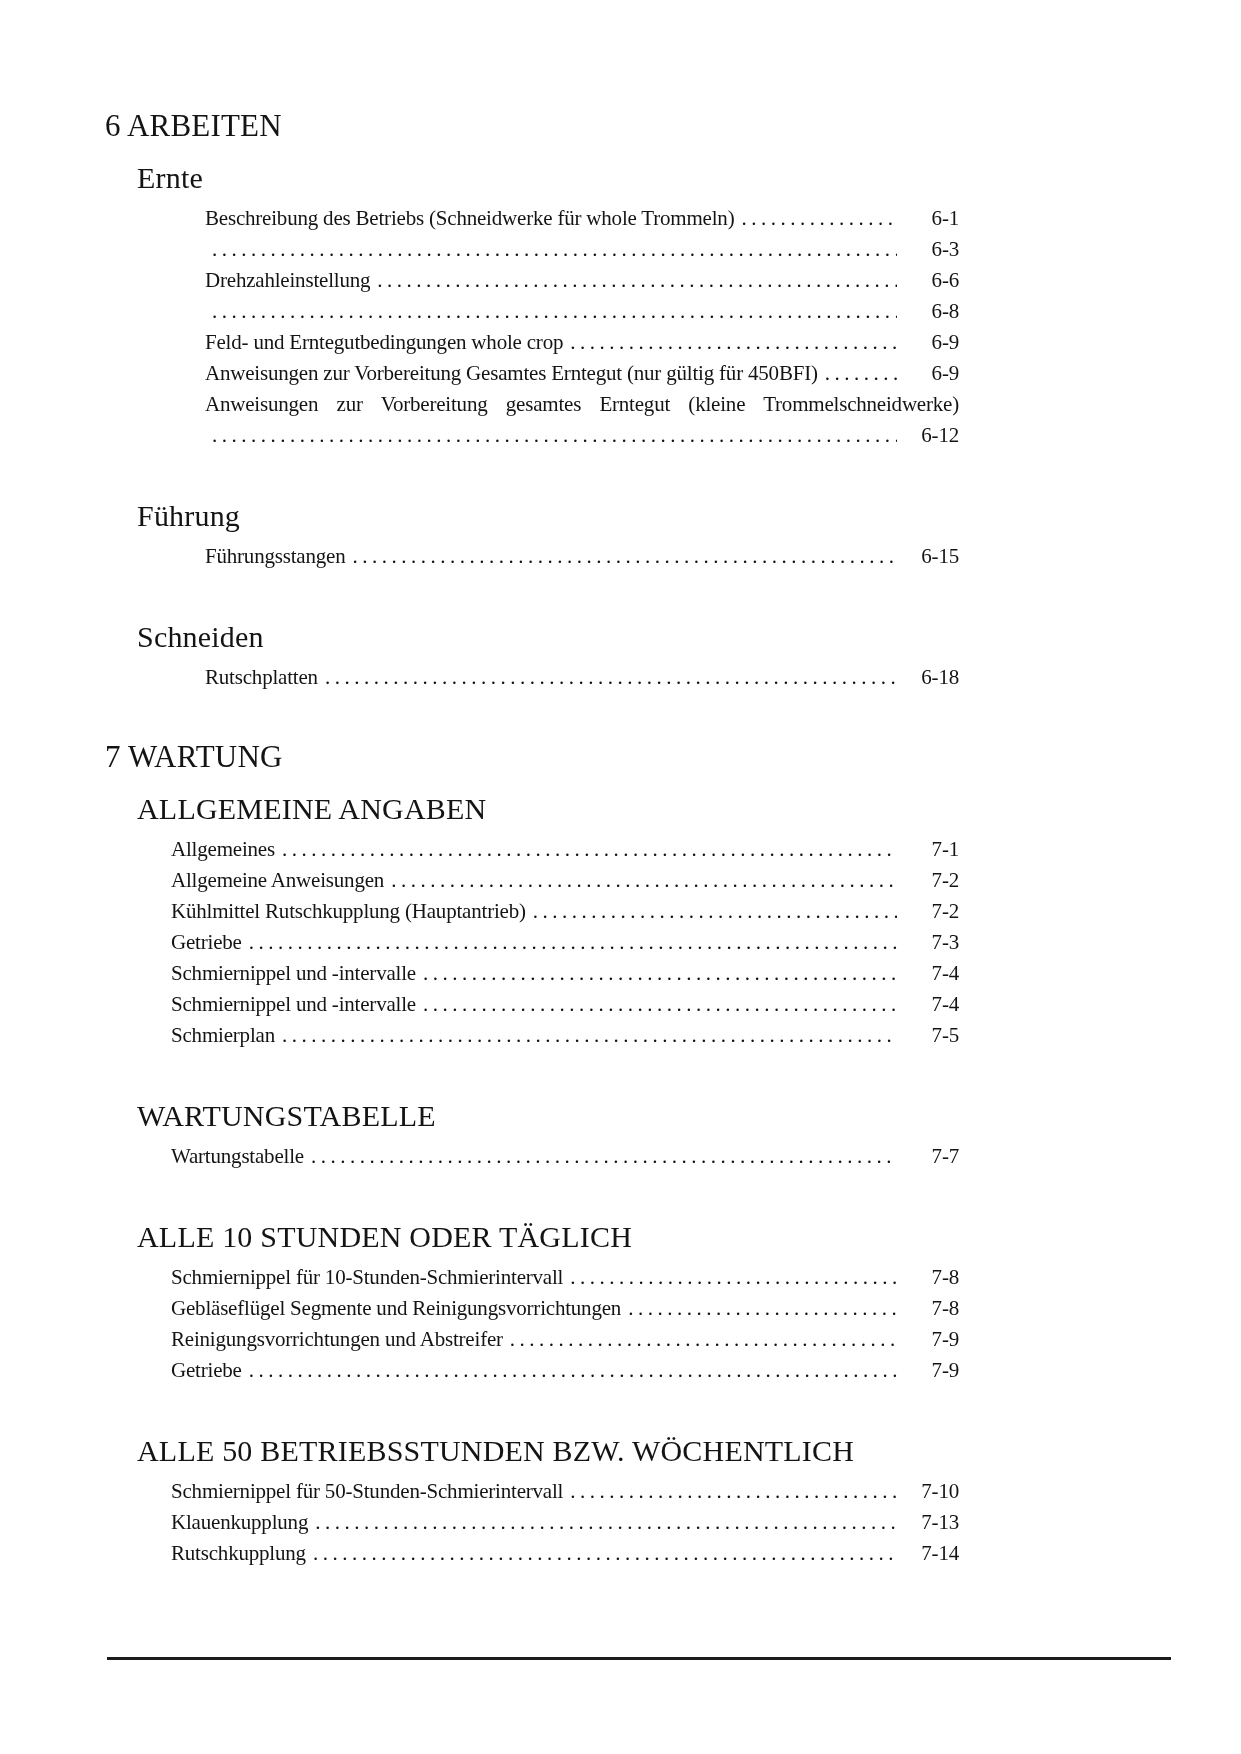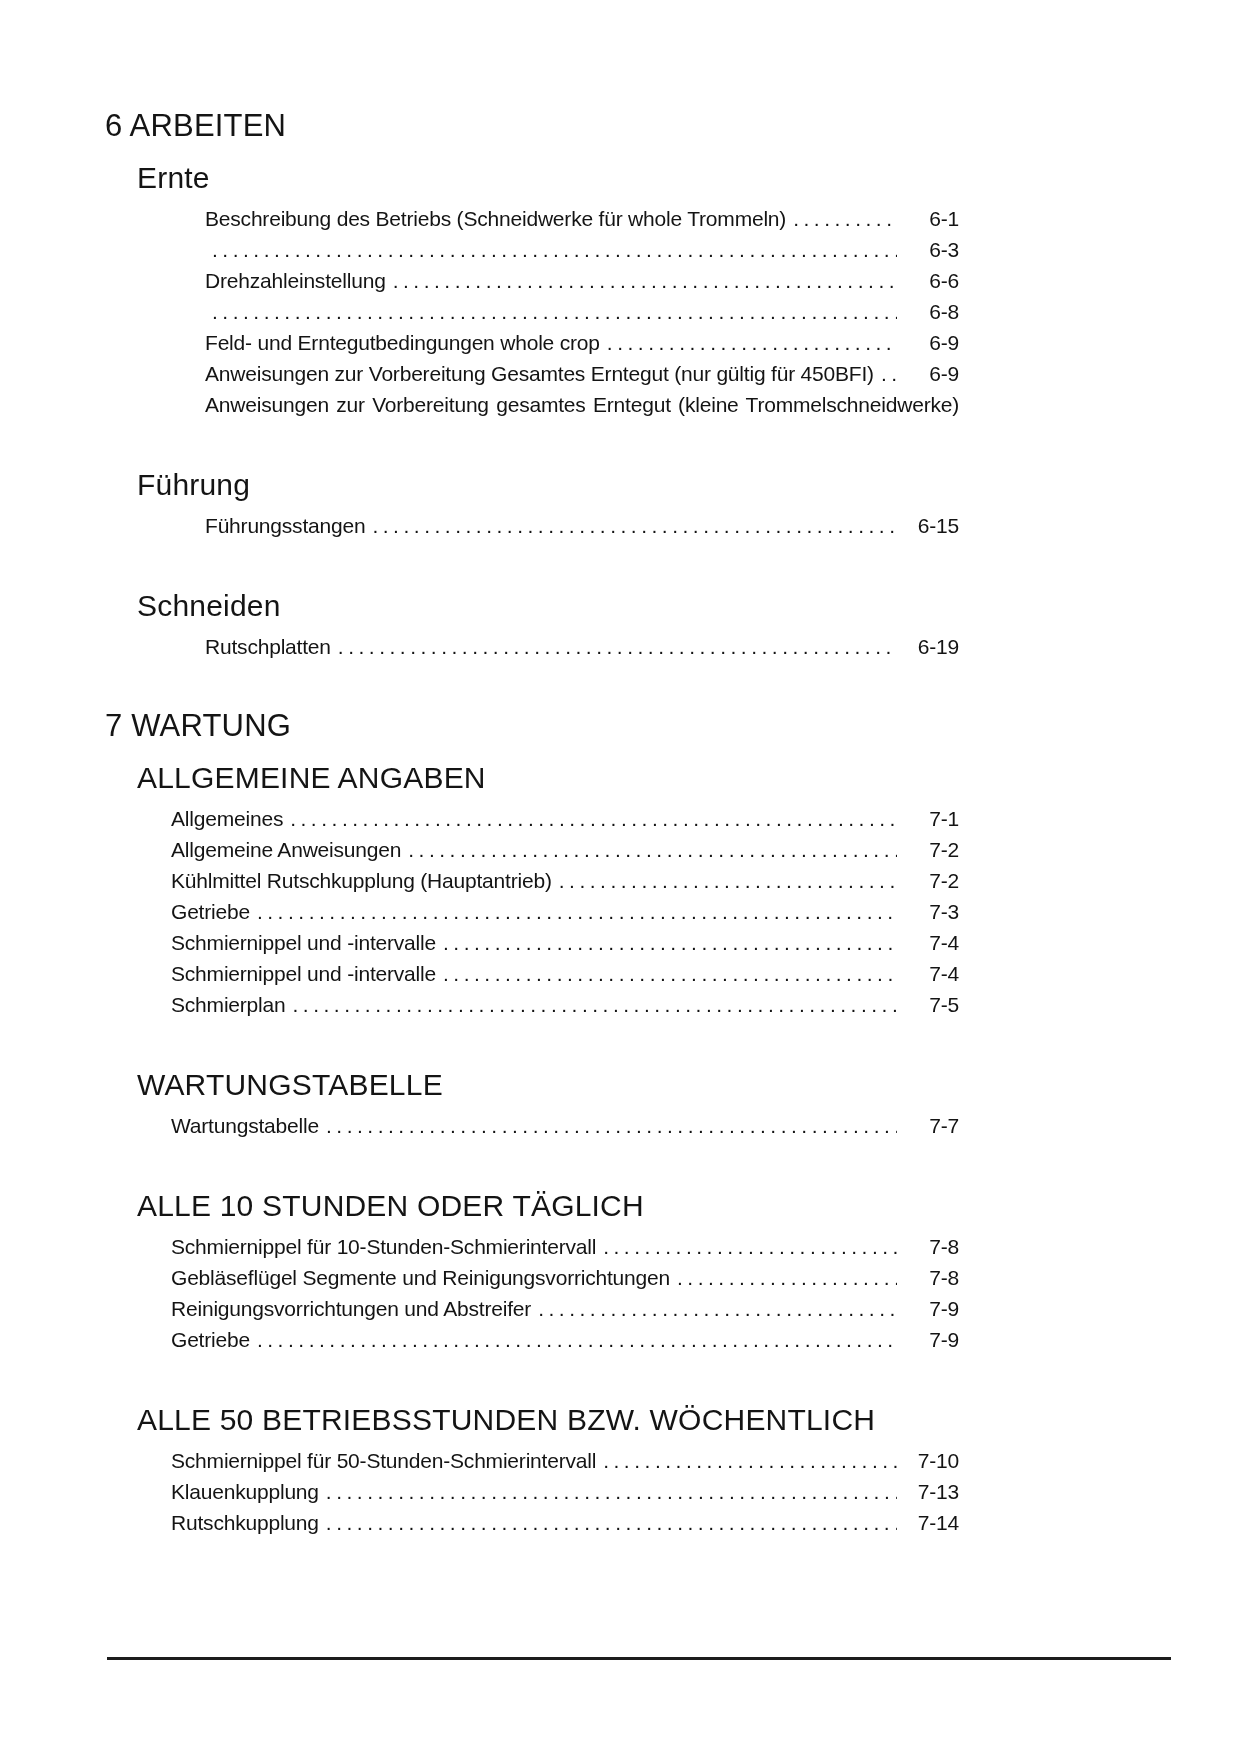--- a/index.html
+++ b/index.html
@@ -12,20 +12,21 @@
     height: 1754px;
     position: relative;
     font-family: "Liberation Sans", "DejaVu Sans", sans-serif;
     color: #141414;
     overflow: hidden;
   }
   .content {
     box-sizing: border-box;
     padding: 108px 70px 0 105px;
     width: 1029px;
+    font-family: Liberation Serif, serif;
   }
   .chapter-heading {
     font-size: 31px;
     line-height: 36px;
     font-weight: 400;
     margin: 0;
     letter-spacing: 0.2px;
   }
   .chapter-1 .chapter-heading {
     margin-top: 46px;
@@ -124,40 +125,44 @@
               <span class="dot-leader"></span>
               <span class="page-number">6-9</span>
             </div>
             <div class="toc-entry">
               <span class="entry-label">Anweisungen zur Vorbereitung Gesamtes Erntegut (nur gültig für 450BFI)</span>
               <span class="dot-leader"></span>
               <span class="page-number">6-9</span>
             </div>
             <div class="toc-entry wrap">
               <span class="entry-label justified">Anweisungen zur Vorbereitung gesamtes Erntegut (kleine Trommelschneidwerke)</span>
+              <span class="wrap-line2">
+                <span class="dot-leader"></span>
+                <span class="page-number">6-12</span>
+              </span>
             </div>
           </div>
         </div>
         <div class="section">
           <h2 class="section-heading">Führung</h2>
           <div class="section-entries">
             <div class="toc-entry">
               <span class="entry-label">Führungsstangen</span>
               <span class="dot-leader"></span>
               <span class="page-number">6-15</span>
             </div>
           </div>
         </div>
         <div class="section">
           <h2 class="section-heading">Schneiden</h2>
           <div class="section-entries">
             <div class="toc-entry">
               <span class="entry-label">Rutschplatten</span>
               <span class="dot-leader"></span>
-              <span class="page-number">6-19</span>
+              <span class="page-number">6-18</span>
             </div>
           </div>
         </div>
       </section>
       <section class="chapter chapter-1">
         <h1 class="chapter-heading">7 WARTUNG</h1>
         <div class="section">
           <h2 class="section-heading">ALLGEMEINE ANGABEN</h2>
           <div class="section-entries">
             <div class="toc-entry">

